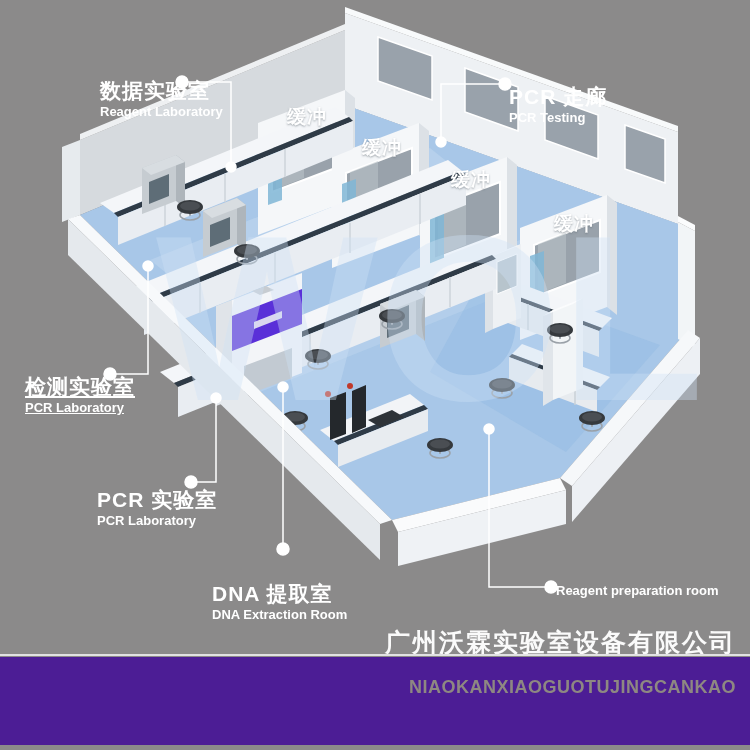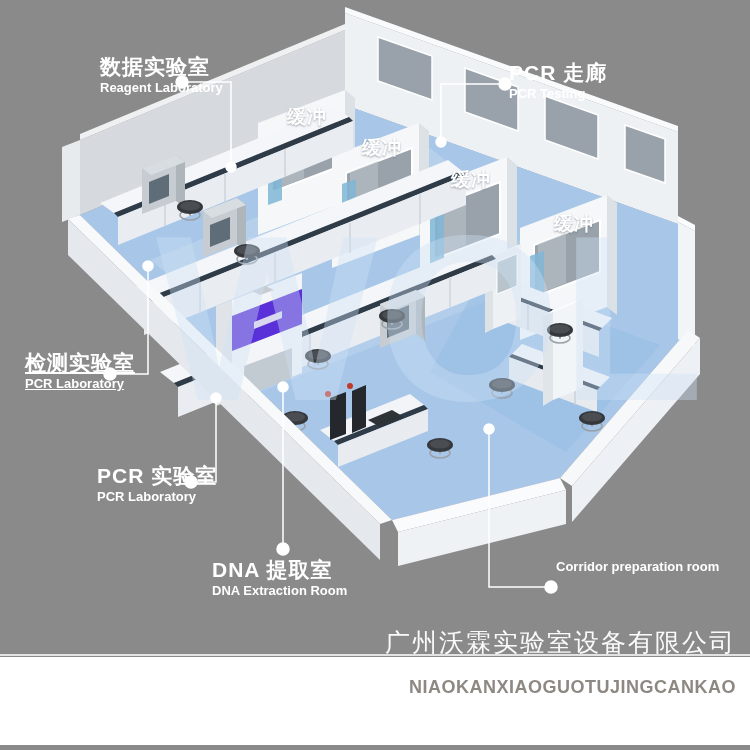--- a/index.html
+++ b/index.html
@@ -3,33 +3,33 @@
 <meta charset="utf-8">
 <style>
   html,body{margin:0;padding:0;}
   body{
     width:750px;height:750px;position:relative;overflow:hidden;
     background:#8b8a8a;
     font-family:"Liberation Sans","DejaVu Sans",sans-serif;
   }
   #stage{position:absolute;inset:0;}
   svg{position:absolute;left:0;top:0;}
-  .callout{position:absolute;color:#ffffff;line-height:1.05;}
+  .callout{position:absolute;color:#ffffff;line-height:1.05;margin-top:24px;}
   .callout .zh{font-size:21px;font-weight:bold;letter-spacing:1px;white-space:nowrap;}
   .callout .en{font-size:13px;font-weight:600;margin-top:3px;white-space:nowrap;}
   .buffer-tag{
     position:absolute;color:#ffffff;font-size:19px;font-weight:bold;
     letter-spacing:1px;text-shadow:0 1px 2px rgba(90,100,110,.55);white-space:nowrap;
   }
   .company{
     position:absolute;right:14px;top:626px;width:736px;text-align:right;
-    color:#fafafa;font-size:25px;font-weight:400;letter-spacing:2px;white-space:nowrap;
+    color:#fafafa;font-size:25px;font-weight:700;letter-spacing:2px;white-space:nowrap;
   }
   .divider{position:absolute;left:0;top:654px;width:750px;height:2px;background:#e2e2e2;}
-  .band{position:absolute;left:0;top:657px;width:750px;height:88px;background:#ffffff;}
+  .band{position:absolute;left:0;top:657px;width:750px;height:88px;background:#4c1d95;}
   .band .pinyin{
     position:absolute;right:14px;top:20px;color:#8e8882;font-size:18px;
     font-weight:bold;letter-spacing:.5px;white-space:nowrap;
   }
   .band .caption{
     position:absolute;right:14px;top:42px;color:#8e8882;font-size:21px;
     font-weight:bold;letter-spacing:1px;white-space:nowrap;
   }
 </style>
 </head>
@@ -308,21 +308,21 @@
 </div>
 <div class="callout" style="left:97px;top:465px;">
   <div class="zh">PCR 实验室</div>
   <div class="en">PCR Laboratory</div>
 </div>
 <div class="callout" style="left:212px;top:559px;">
   <div class="zh">DNA 提取室</div>
   <div class="en">DNA Extraction Room</div>
 </div>
 <div class="callout" style="left:556px;top:557px;">
-  <div class="en">Corridor preparation room</div>
+  <div class="en">Reagent preparation room</div>
 </div>
 
 <div class="buffer-tag" style="left:287px;top:104px;">缓冲</div>
 <div class="buffer-tag" style="left:362px;top:135px;">缓冲</div>
 <div class="buffer-tag" style="left:451px;top:167px;">缓冲</div>
 <div class="buffer-tag" style="left:554px;top:211px;">缓冲</div>
 
 <div class="company">广州沃霖实验室设备有限公司</div>
 <div class="divider"></div>
 <div class="band">

